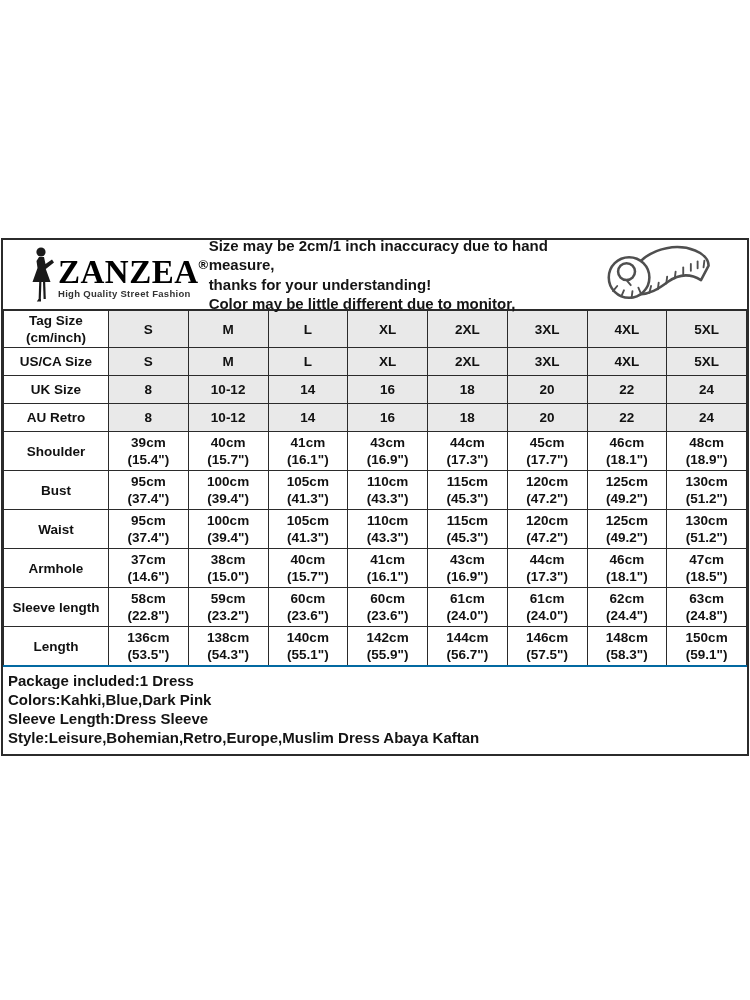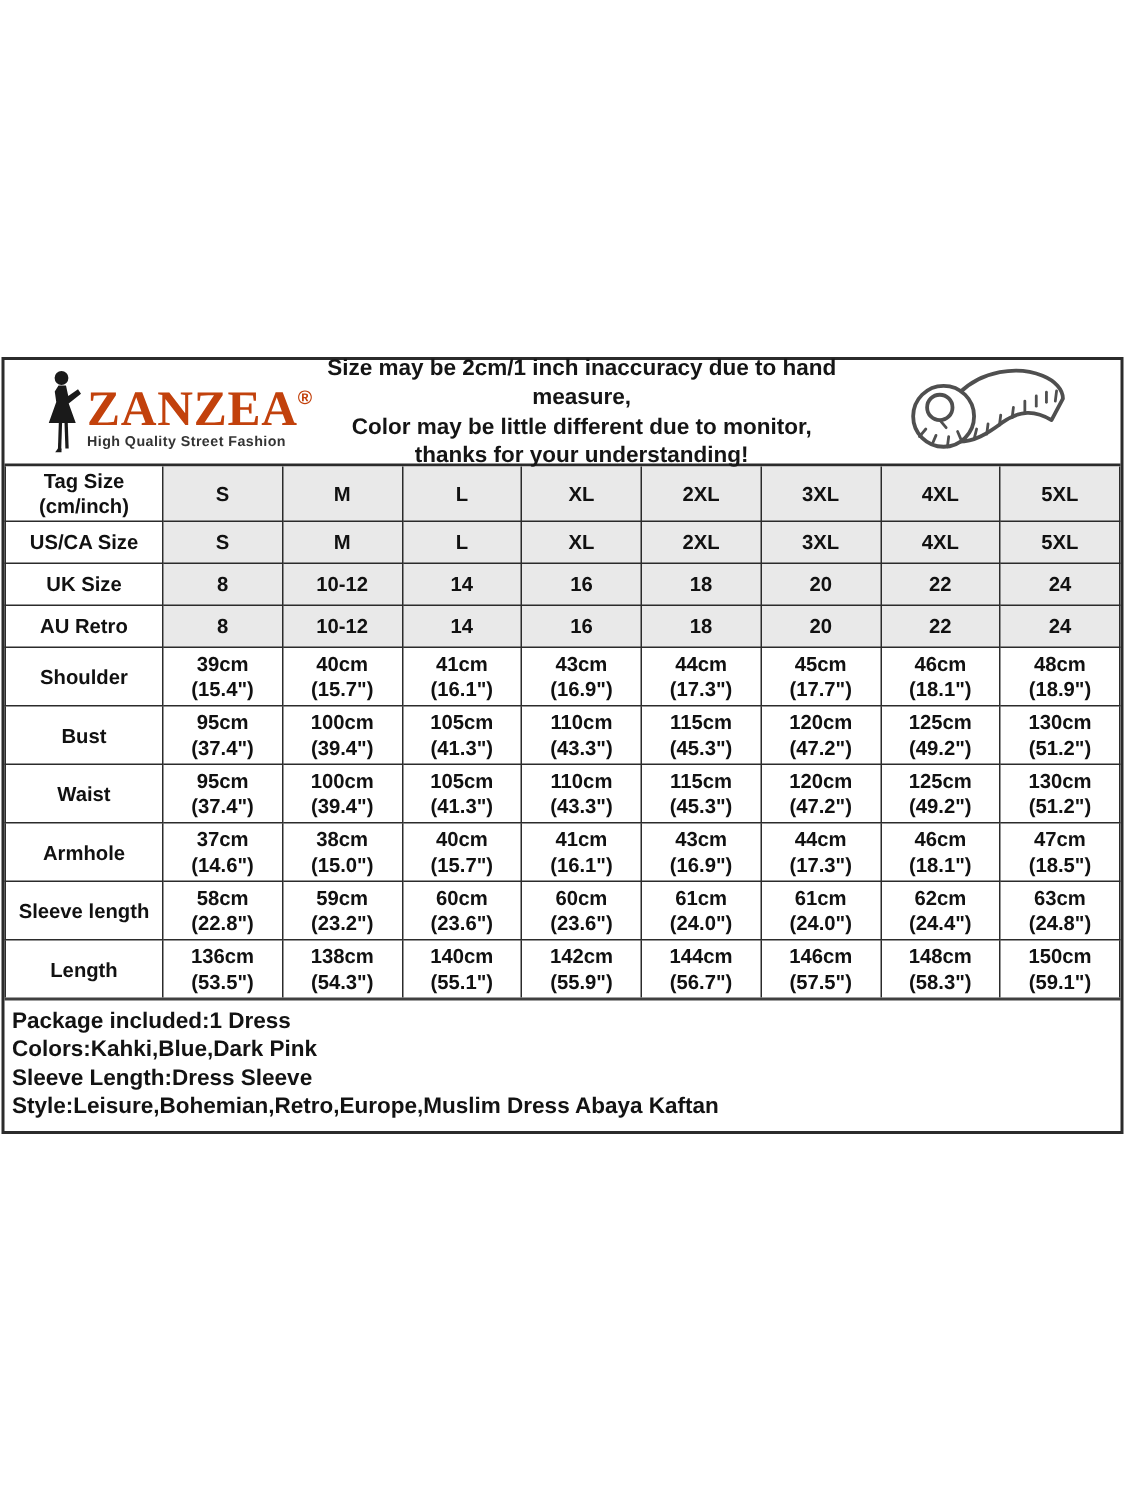--- a/index.html
+++ b/index.html
@@ -31,35 +31,35 @@
     padding-left: 26px;
     box-sizing: border-box;
   }
   .logo-text { margin-left: 3px; }
   .brand-line {
     font-family: "Liberation Serif", "DejaVu Serif", serif;
     font-weight: bold;
     font-size: 33px;
     line-height: 30px;
     letter-spacing: 0.5px;
-    color: #c2410c;
+    color: #000000;
     white-space: nowrap;
   }
   .reg { font-size: 13px; vertical-align: 14px; font-family: "Liberation Sans", sans-serif; }
   .tagline {
     font-size: 9.5px;
     font-weight: bold;
     letter-spacing: 0.3px;
     color: #333;
     margin-top: 1px;
     white-space: nowrap;
   }
   .disc {
     flex: 1;
-    text-align: center;
+    text-align: left;
     font-weight: bold;
     font-size: 15px;
     line-height: 19.5px;
     color: #151515;
   }
   .tape { flex: 0 0 180px; display: flex; justify-content: center; align-items: center; }
   
   table { width: 100%; border-collapse: collapse; table-layout: fixed; }
   td {
     border: 1px solid #2b2b2b;
@@ -72,21 +72,21 @@
     background: #ffffff;
   }
   td.lbl { width: 104px; }
   td.shaded { background: #e9e9e9; }
   tbody tr:first-child td { border-top: 0; height: 32px; }
   tbody tr:nth-child(n+2):nth-child(-n+4) td { height: 25px; }
   tbody tr:nth-child(n+5) td { height: 36px; }
   tbody tr:last-child td { border-bottom: 0; }
   
   .notes {
-    border-top: 2px solid #404040;
+    border-top: 2px solid #0369a1;
     padding: 4px 6px 7px 5px;
     font-weight: bold;
     font-size: 15px;
     line-height: 19px;
     color: #131313;
   }
 </style>
 </head>
 <body>
 
@@ -105,22 +105,22 @@
           </g>
         </svg>
         <div class="logo-text">
           <div class="brand-line"><span>ZANZEA</span><span class="reg">®</span></div>
           <div class="tagline">High Quality Street Fashion</div>
         </div>
       </div>
 
       <div class="disc">
         <div>Size may be 2cm/1 inch inaccuracy due to hand measure,</div>
+        <div>thanks for your understanding!</div>
         <div>Color may be little different due to monitor,</div>
-        <div>thanks for your understanding!</div>
       </div>
 
       <div class="tape">
         <svg width="122" height="66" viewBox="0 0 130 78">
           <g stroke="#4f4f4f" stroke-width="3" fill="#ffffff" stroke-linejoin="round" stroke-linecap="round">
             <path d="M44 24 C 62 6, 90 2, 110 10 C 120 14, 126 21, 126 28 L 117 45 C 104 37, 92 37, 78 47 C 66 56, 56 62, 44 62 Z"></path>
           </g>
           <g stroke="#4f4f4f" stroke-width="2.2" stroke-linecap="round">
             <path d="M56 60 L58 52"></path>
             <path d="M66 56 L67 48"></path>

